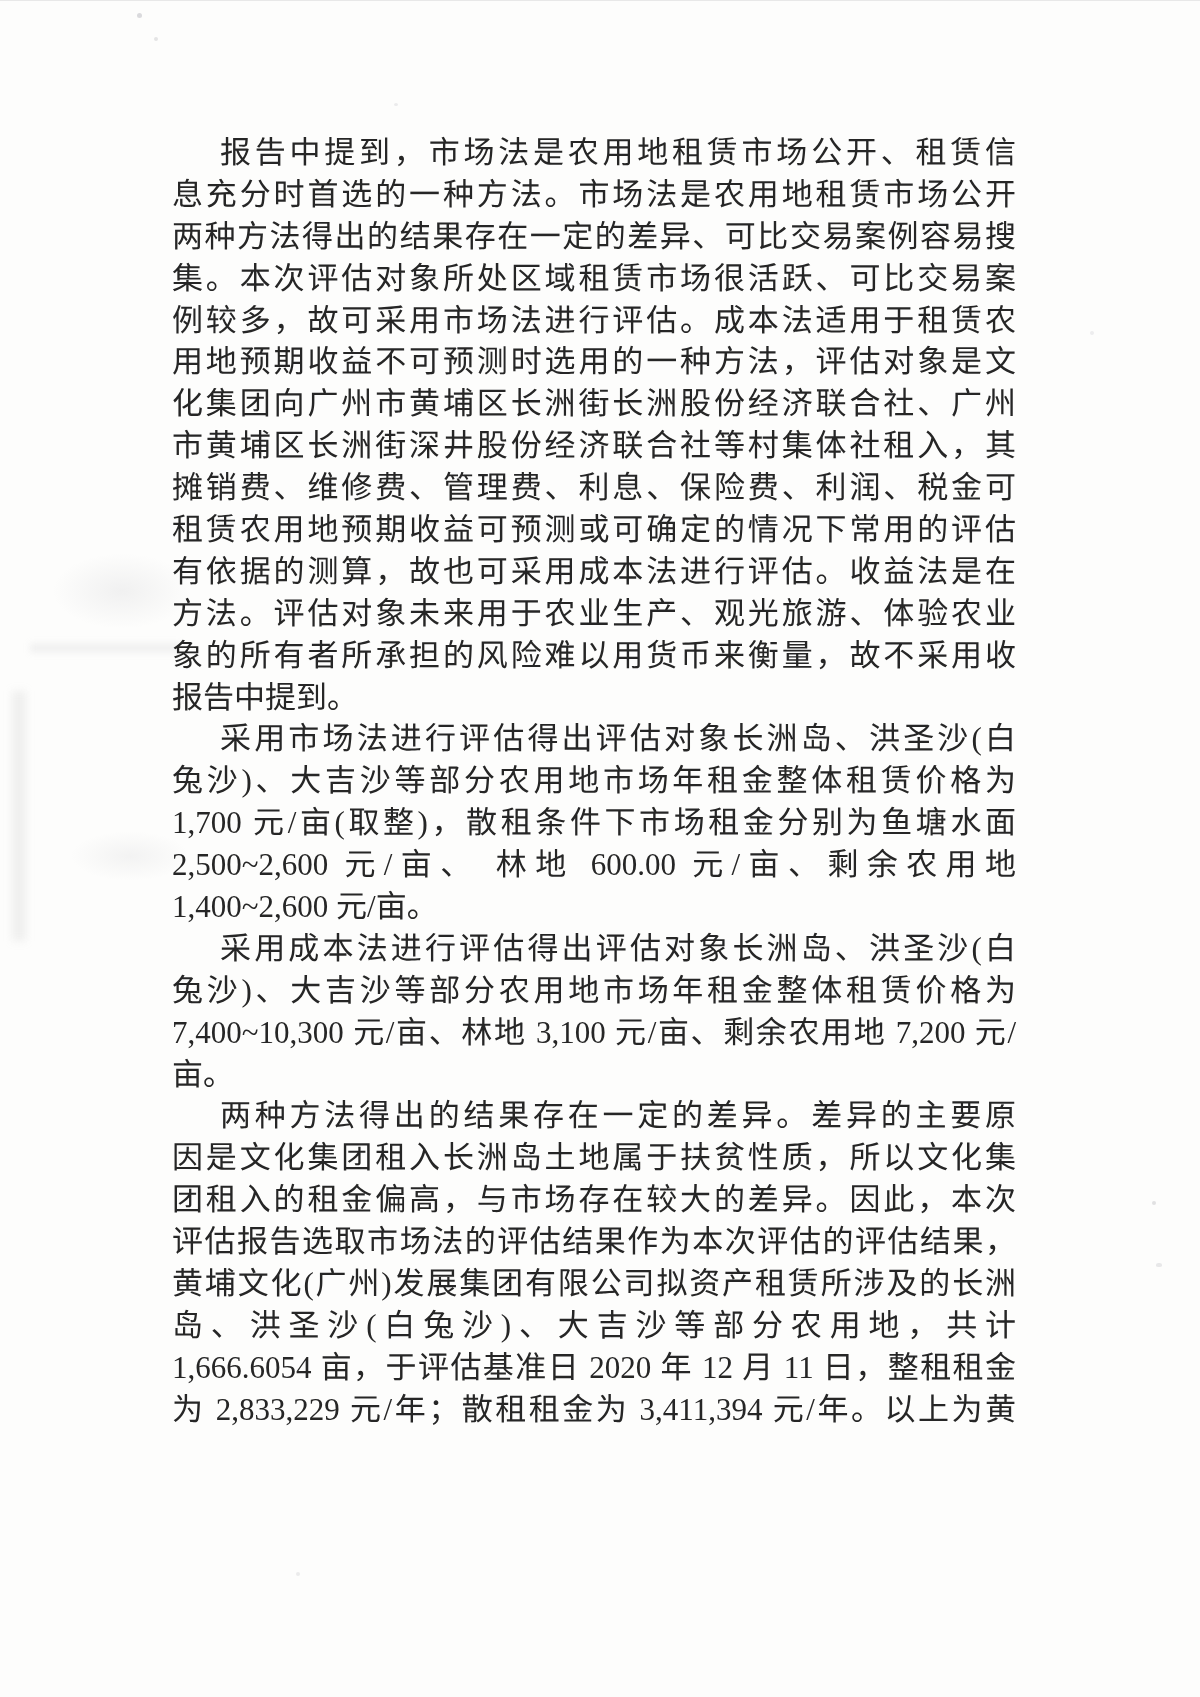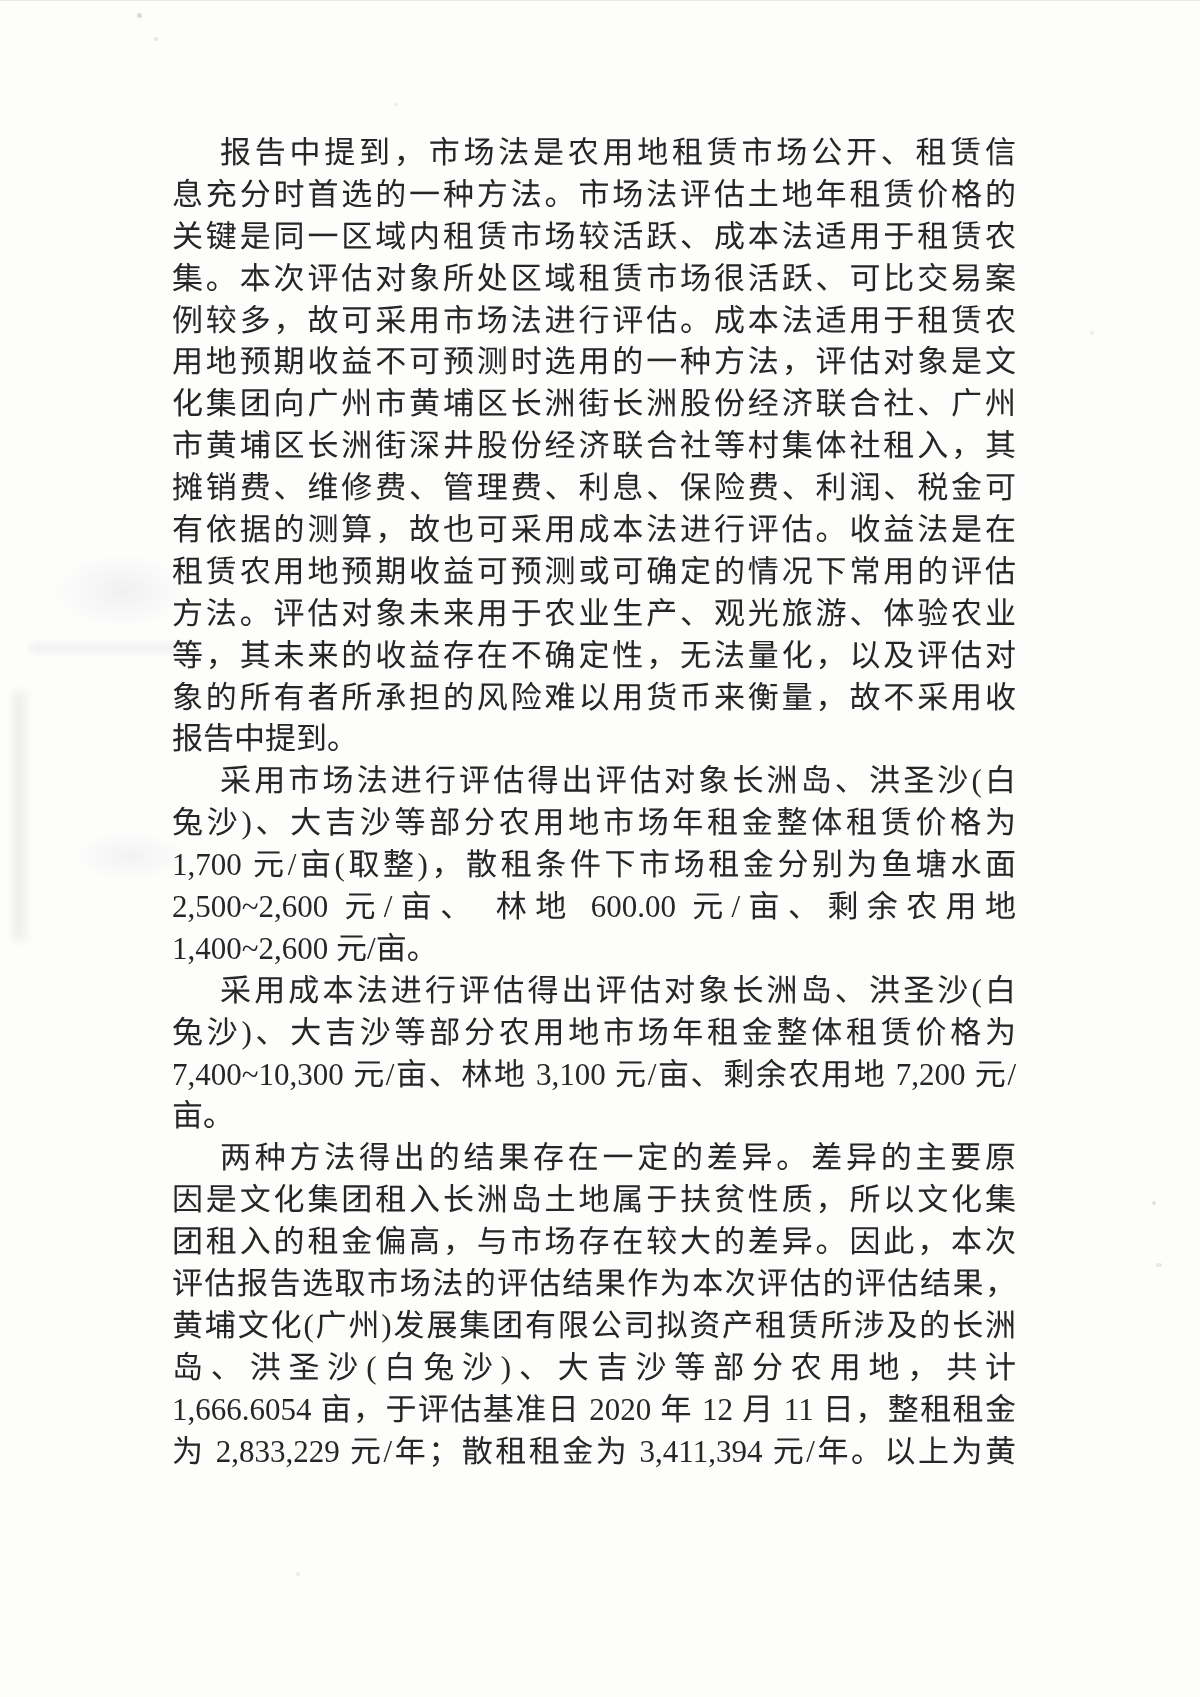--- a/index.html
+++ b/index.html
@@ -87,32 +87,31 @@
     <div class="speck s4"></div>
     <div class="speck s5"></div>
     <div class="speck s6"></div>
     <div class="speck s7"></div>
   </div>
 
   <div class="text-block">
 
     <div class="para">
       <div class="line first">报告中提到，市场法是农用地租赁市场公开、租赁信</div>
-      <div class="line">息充分时首选的一种方法。市场法评估土地年租赁价格的</div>
-      <div class="line">关键是同一区域内租赁市场较活跃、成本法适用于租赁农</div>
+      <div class="line">息充分时首选的一种方法。市场法是农用地租赁市场公开</div>
+      <div class="line">两种方法得出的结果存在一定的差异、可比交易案例容易搜</div>
       <div class="line">集。本次评估对象所处区域租赁市场很活跃、可比交易案</div>
       <div class="line">例较多，故可采用市场法进行评估。成本法适用于租赁农</div>
       <div class="line">用地预期收益不可预测时选用的一种方法，评估对象是文</div>
       <div class="line">化集团向广州市黄埔区长洲街长洲股份经济联合社、广州</div>
       <div class="line">市黄埔区长洲街深井股份经济联合社等村集体社租入，其</div>
       <div class="line">摊销费、维修费、管理费、利息、保险费、利润、税金可</div>
+      <div class="line">租赁农用地预期收益可预测或可确定的情况下常用的评估</div>
       <div class="line">有依据的测算，故也可采用成本法进行评估。收益法是在</div>
-      <div class="line">租赁农用地预期收益可预测或可确定的情况下常用的评估</div>
       <div class="line">方法。评估对象未来用于农业生产、观光旅游、体验农业</div>
-      <div class="line">等，其未来的收益存在不确定性，无法量化，以及评估对</div>
       <div class="line">象的所有者所承担的风险难以用货币来衡量，故不采用收</div>
       <div class="line end">报告中提到。</div>
     </div>
 
     <div class="para">
       <div class="line first">采用市场法进行评估得出评估对象长洲岛、洪圣沙(白</div>
       <div class="line">兔沙)、大吉沙等部分农用地市场年租金整体租赁价格为</div>
       <div class="line">1,700 元/亩(取整)，散租条件下市场租金分别为鱼塘水面</div>
       <div class="line">2,500~2,600 元/亩、 林地 600.00 元/亩、剩余农用地</div>
       <div class="line end">1,400~2,600 元/亩。</div>

